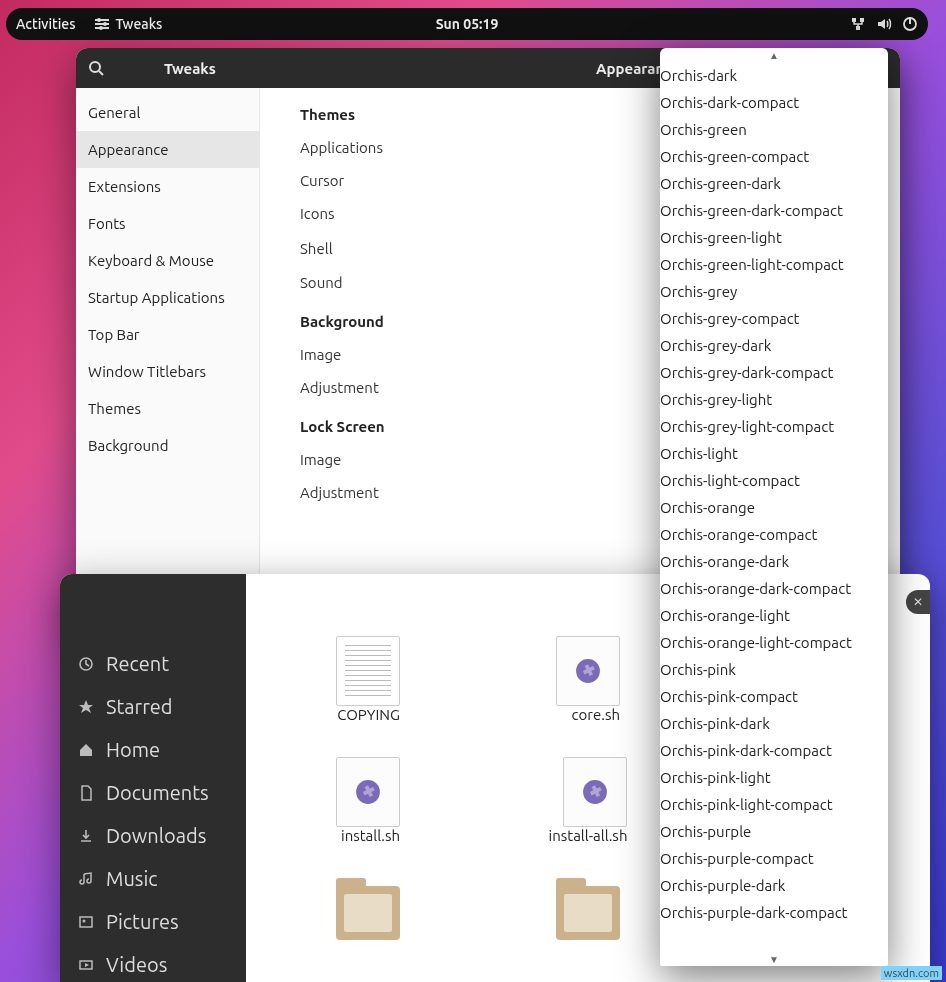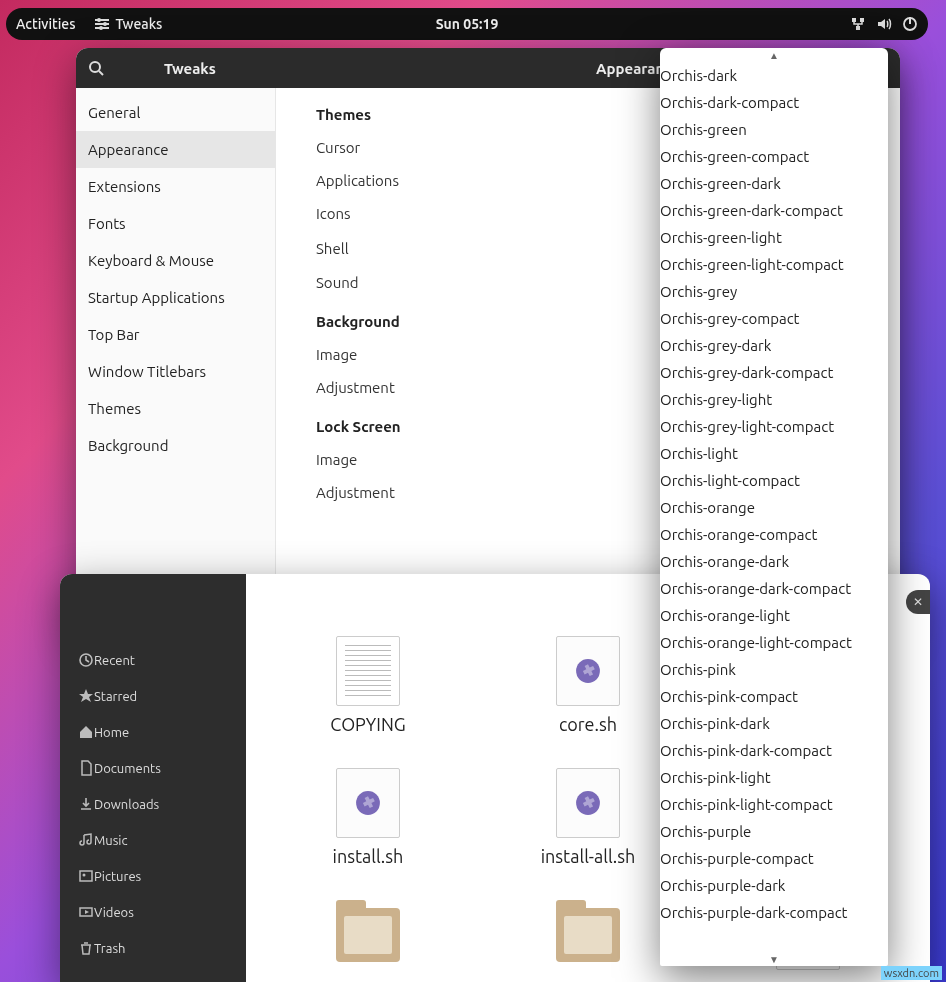--- a/index.html
+++ b/index.html
@@ -16,43 +16,43 @@
   
   .window.tweaks { position: absolute; top: 48px; left: 76px; width: 824px; height: 586px; background: #fff; border-radius: 12px; box-shadow: 0 12px 40px rgba(0,0,0,.45); overflow: hidden; display: flex; flex-direction: column; }
   .tweaks-header { height: 40px; background: #2b2b2b; color: #eee; display: flex; align-items: center; position: relative; }
   .tweaks-header .sidebar-head { width: 200px; display: flex; align-items: center; padding-left: 10px; gap: 58px; font-weight: 600; font-size: 15px; }
   .tweaks-header .search { width: 20px; height: 20px; display: inline-flex; align-items: center; justify-content: center; }
   .tweaks-header .title-area { flex: 1; text-align: center; font-weight: 600; font-size: 15px; padding-right: 0; }
   .tweaks-header .title-area span { display: inline-block; margin-left: 140px;}
   .tweaks-header .close { width: 40px; text-align: center; font-size: 14px; cursor: pointer; }
   .tweaks-body { flex: 1; display: flex; }
 
-  .sidebar { width: 200px; border-right: 1px solid #e6e6e6; background: #fafafa; padding-top: 6px; }
+  .sidebar { width: 184px; border-right: 1px solid #e6e6e6; background: #fafafa; padding-top: 6px; }
   .sidebar-item { padding: 10px 12px; font-size: 15px; color: #222; cursor: pointer; }
   .sidebar-item.active { background: #e6e6e6; }
 
   .content { flex: 1; padding: 18px 24px; overflow: auto; font-size: 15px; color: #333; }
   .section { margin-bottom: 14px; margin-left: 16px; }
   .section-title { font-weight: 600; margin-bottom: 8px; color: #222; }
   .row { display: flex; justify-content: space-between; align-items: center; padding: 8px 0; color: #333; }
   .shell-row .value { display: flex; align-items: center; gap: 6px; background: #eee; border-radius: 6px; padding: 2px 8px; font-size: 14px; }
 
   
   .dropdown { position: absolute; top: 48px; left: 660px; width: 228px; height: 918px; background: #fff; box-shadow: 0 12px 40px rgba(0,0,0,.5); border-radius: 6px 6px 2px 2px; display: flex; flex-direction: column; z-index: 50; }
   .dropdown .scroll-arrow { height: 14px; display: flex; align-items: center; justify-content: center; color: #666; font-size: 10px; cursor: pointer; }
   .dropdown .items { flex: 1; overflow: hidden; }
   .dropdown .item { padding: 5px 0; font-size: 15px; color: #222; cursor: pointer; white-space: nowrap; }
 
   
   .window.files { position: absolute; top: 574px; left: 60px; width: 870px; height: 408px; background: #fff; border-radius: 12px 12px 0 0; box-shadow: 0 12px 40px rgba(0,0,0,.45); overflow: hidden; display: flex; }
   .files .nav { width: 186px; background: #2d2d2d; color: #ddd; padding-top: 68px; }
-  .files .nav-item { display: flex; align-items: center; padding: 10px 18px; font-size: 13px; cursor: pointer; }
+  .files .nav-item { display: flex; align-items: center; gap: 12px; padding: 10px 18px; font-size: 20px; cursor: pointer; }
   .files .nav-item svg { width: 16px; height: 16px; fill: #bbb; }
   .files .grid { flex: 1; padding: 62px 24px 0 24px; display: grid; grid-template-columns: repeat(3, 1fr); gap: 34px 24px; align-content: start; justify-items: center; }
-  .file { display: flex; flex-direction: column; align-items: center; gap: 8px; font-size: 18px; color: #222; }
+  .file { display: flex; flex-direction: column; align-items: flex-end; font-size: 15px; color: #222; }
   .file .icon { width: 64px; height: 70px; display: flex; align-items: center; justify-content: center; }
   .file .icon.text { background: #fff; border: 1px solid #ccc; border-radius: 2px; position: relative; }
   .file .icon.text::before { content: ""; position: absolute; inset: 8px; background: repeating-linear-gradient(#bbb 0 1px, transparent 1px 5px); }
   .file .icon.sh { background: #fcfcfc; border: 1px solid #ccc; border-radius: 2px; display:flex; align-items:center; justify-content:center;}
   .file .icon.sh svg { width:34px; height:34px; fill:#7a6ab8;}
   .file .icon.folder { background: none; }
   .folder-shape { width: 70px; height: 54px; background: #cbb18c; border-radius: 4px; position: relative; }
   .folder-shape::before { content: ""; position: absolute; top: -8px; left: 0; width: 30px; height: 12px; background: #cbb18c; border-radius: 3px 3px 0 0; }
   .folder-shape::after { content: ""; position: absolute; inset: 8px; background: #e8dcc6; border-radius: 2px;}
 
@@ -121,24 +121,24 @@
         <div class="sidebar-item">Startup Applications</div>
         <div class="sidebar-item">Top Bar</div>
         <div class="sidebar-item">Window Titlebars</div>
         <div class="sidebar-item">Themes</div>
         <div class="sidebar-item">Background</div>
       </div>
     <div class="content">
       <div class="section">
         <div class="section-title">Themes</div>
         <div class="row">
+            <span>Applications</span>
+          </div>
+        <div class="row">
             <span>Cursor</span>
-          </div>
-        <div class="row">
-            <span>Applications</span>
           </div>
         <div class="row">
             <span>Icons</span>
           </div>
         <div class="row shell-row">
           <span>Shell</span>
           <span class="value">
             <span>(None)</span>
             <svg width="14" height="14" viewBox="0 0 16 16">
                 <rect x="1" y="1" width="14" height="14" rx="2" fill="none" stroke="#333" stroke-width="1.5"></rect>

